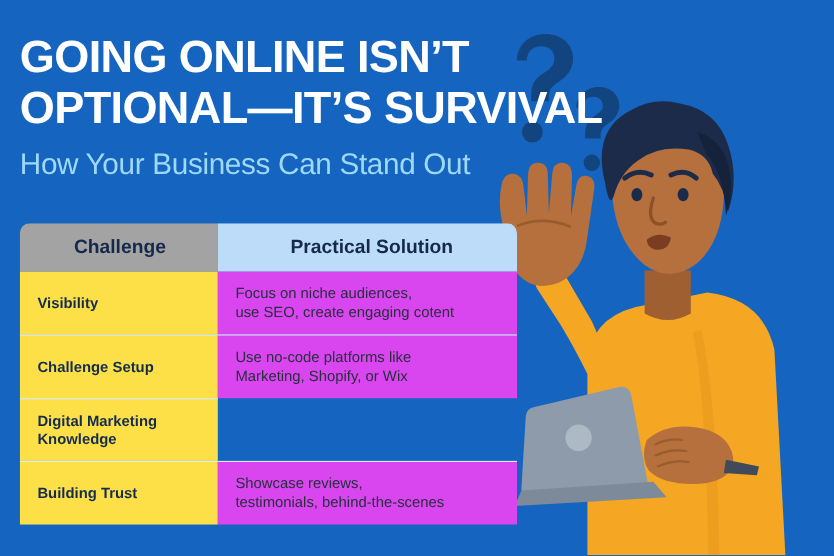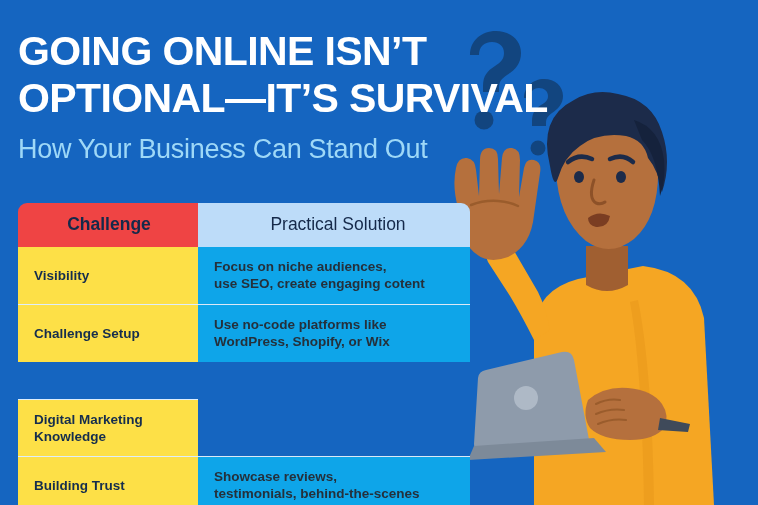--- a/index.html
+++ b/index.html
@@ -92,56 +92,54 @@
     padding: 11px 12px 11px 16px;
     color: #25303b;
     font-size: 13.5px;
     line-height: 17.5px;
     white-space: pre-line;
     display: flex;
     align-items: center;
   }
   
   .hrow .cell-left {
-    background: #ef4444;
+    background: #a3a3a3;
     color: #15294a;
     font-size: 17.5px;
     font-weight: bold;
     justify-content: center;
     padding-top: 13px;
     padding-bottom: 13px;
   }
   .hrow .cell-right {
     background: #bddcf9;
     color: #15294a;
     font-size: 17.5px;
-    font-weight: normal;
+    font-weight: bold;
     justify-content: center;
     padding-top: 13px;
     padding-bottom: 13px;
     padding-left: 20px;
   }
   
   .brow .cell-left {
     background: #fde047;
     border-top: 1px solid #ddeefc;
   }
   .brow .cell-right {
-    background: #0ea5e9;
+    background: #d946ef;
     border-top: 1px solid #dbe9f6;
-    font-weight: bold;
   }
   .brow.first .cell-left,
   .brow.first .cell-right {
     border-top: none;
   }
   .tall .cell-left,
   .tall .cell-right {
     min-height: 54px;
-    margin-top: 37px;
   }
 </style>
 </head>
 <body>
 
 <div id="poster">
 
   <svg id="illustration" viewBox="0 0 320 505" preserveAspectRatio="xMaxYMax slice">
     <rect x="0" y="0" width="320" height="505" fill="#1565c0"></rect>
 
@@ -217,21 +215,21 @@
 
     <div class="trow brow first">
       <div class="cell-left">Visibility</div>
       <div class="cell-right">Focus on niche audiences,
 use SEO, create engaging cotent</div>
     </div>
 
     <div class="trow brow">
       <div class="cell-left">Challenge Setup</div>
       <div class="cell-right">Use no-code platforms like
-WordPress, Shopify, or Wix</div>
+Marketing, Shopify, or Wix</div>
     </div>
 
     <div class="trow brow tall">
       <div class="cell-left">Digital Marketing
 Knowledge</div>
     </div>
 
 
     <div class="trow brow">
       <div class="cell-left">Building Trust</div>

